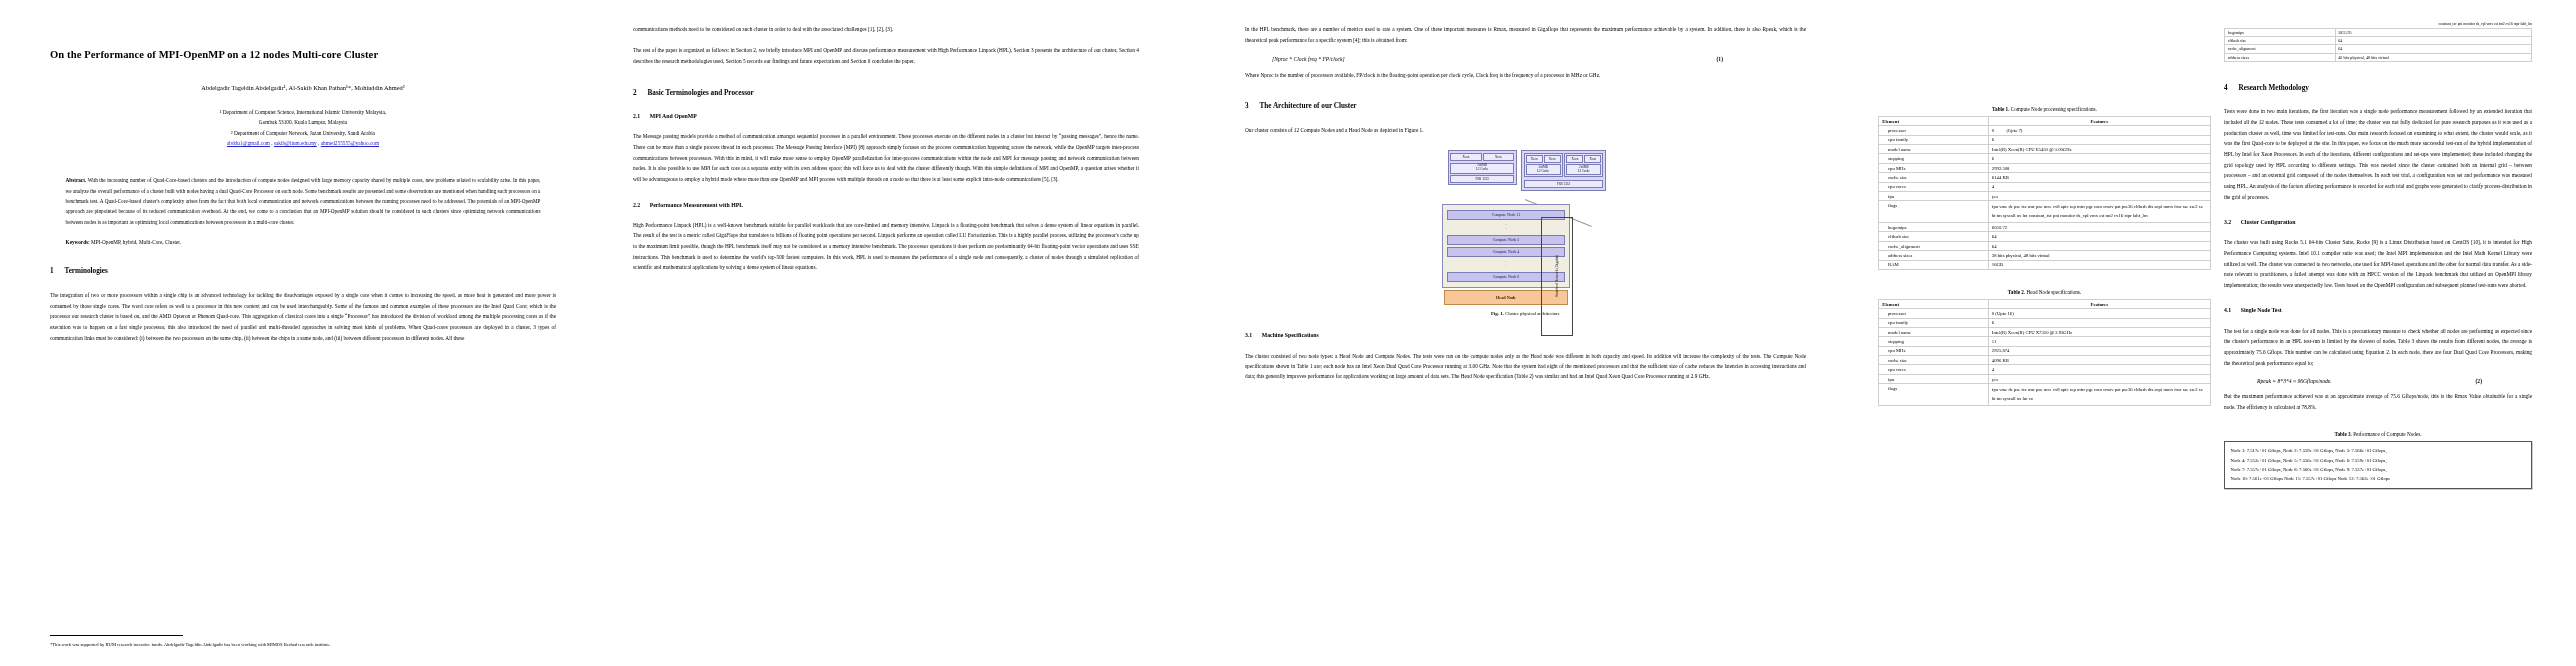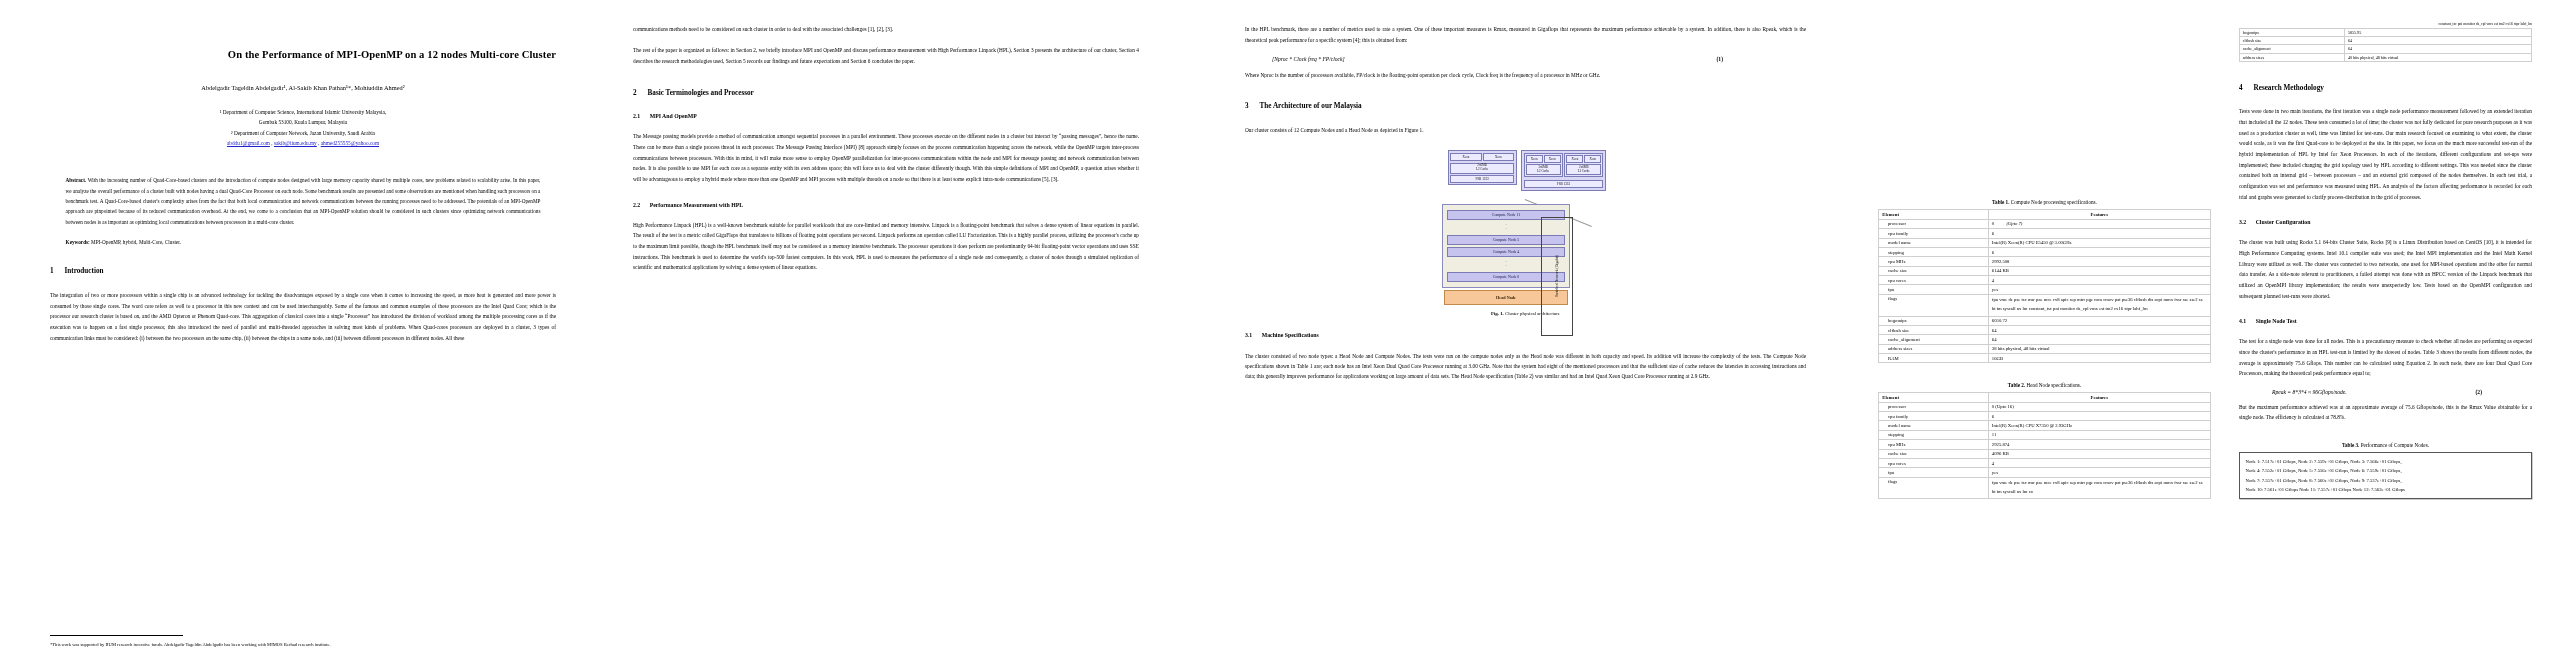--- a/index.html
+++ b/index.html
@@ -4,21 +4,21 @@
 <style>
   html,body{margin:0;padding:0;background:#ffffff;}
   body{width:2576px;height:667px;font-family:"Liberation Serif",serif;color:#000;}
   .sheet{width:2576px;height:667px;display:flex;flex-direction:row;align-items:flex-start;}
   .page{position:relative;height:667px;box-sizing:border-box;}
   .p1{width:589px;padding:16.7px 33px 0 50px;}
   .p2{width:589px;padding:16.7px 39px 0 44px;}
   .p3{width:667px;padding:16.7px 39px 0 67px;}
   .p4{width:731px;padding:16.7px 44px 0 33px;}
 
-  .title{font-size:10.6px;font-weight:bold;text-align:right;line-height:1.3;margin:31px 0 0 0;letter-spacing:0.1px;}
+  .title{font-size:10.6px;font-weight:bold;text-align:left;line-height:1.3;margin:31px 0 0 0;letter-spacing:0.1px;}
   .authors{font-size:6.4px;text-align:center;margin:23px 0 0 0;}
   .affil{font-size:5.3px;text-align:center;line-height:1.95;margin:15.6px 0 0 0;}
   .emails{font-size:5.3px;text-align:center;color:#2222cc;margin:2.2px 0 0 0;}
   .emails span{text-decoration:underline;}
 
   .abs{font-size:5.2px;line-height:2.0;text-align:justify;margin:29px 15.6px 0 15.6px;}
   .abs b{font-weight:bold;}
   .kw{font-size:5.2px;margin:12.2px 15.6px 0 15.6px;}
   .kw b{font-weight:bold;}
 
@@ -100,21 +100,21 @@
     <div class="abs">
       <b>Abstract.</b>
       <span>With the increasing number of Quad-Core-based clusters and the introduction of compute nodes designed with large memory capacity shared by multiple cores, new problems related to scalability arise. In this paper, we analyze the overall performance of a cluster built with nodes having a dual Quad-Core Processor on each node. Some benchmark results are presented and some observations are mentioned when handling such processors on a benchmark test. A Quad-Core-based cluster's complexity arises from the fact that both local communication and network communications between the running processes need to be addressed. The potentials of an MPI-OpenMP approach are pinpointed because of its reduced communication overhead. At the end, we come to a conclusion that an MPI-OpenMP solution should be considered in such clusters since optimizing network communications between nodes is as important as optimizing local communications between processors in a multi-core cluster.</span>
     </div>
     <div class="kw">
       <b>Keywords:</b>
       <span>MPI-OpenMP, hybrid, Multi-Core, Cluster.</span>
     </div>
 
     <h2 class="sec">
-      <span class="num">1</span><span>Introduction</span>
+      <span class="num">1</span><span>Terminologies</span>
     </h2>
     <p class="body">The integration of two or more processors within a single chip is an advanced technology for tackling the disadvantages exposed by a single core when it comes to increasing the speed, as more heat is generated and more power is consumed by those single cores. The word core refers as well to a processor in this new context and can be used interchangeably. Some of the famous and common examples of these processors are the Intel Quad Core; which is the processor our research cluster is based on, and the AMD Opteron or Phenom Quad-core. This aggregation of classical cores into a single “Processor” has introduced the division of workload among the multiple processing cores as if the execution was to happen on a fast single processor, this also introduced the need of parallel and multi-threaded approaches in solving most kinds of problems. When Quad-cores processors are deployed in a cluster, 3 types of communication links must be considered: (i) between the two processors on the same chip, (ii) between the chips in a same node, and (iii) between different processors in different nodes. All these</p>
 
     <div class="fn-abs">
       <div class="fnrule"></div>
       <div class="fn">*This work was supported by IIUM research incentive funds. Abdelgadir Tageldin Abdelgadir has been working with MIMOS Berhad research institute.</div>
     </div>
   </div>
 
   <div class="page p2">
@@ -140,21 +140,21 @@
     <div style="height:7.8px"></div>
     <p class="body">In the HPL benchmark, there are a number of metrics used to rate a system. One of these important measures is Rmax, measured in Gigaflops that represents the maximum performance achievable by a system. In addition, there is also Rpeak, which is the theoretical peak performance for a specific system [4]; this is obtained from:</p>
 
     <div class="eq">
       <span class="lhs">[Nproc  *  Clock freq * FP/clock]</span>
       <span class="no">(1)</span>
     </div>
     <p class="body">Where Nproc is the number of processors available, FP/clock is the floating-point operation per clock cycle, Clock freq is the frequency of a processor in MHz or GHz.</p>
 
     <h2 class="sec">
-      <span class="num">3</span><span>The Architecture of our Malaysia</span>
+      <span class="num">3</span><span>The Architecture of our Cluster</span>
     </h2>
     <p class="body">Our cluster consists of 12 Compute Nodes and a Head Node as depicted in Figure 1.</p>
 
     <div class="figwrap">
       <div class="fig">
 
         <div class="cpuzone">
           <div class="chip" style="left:5.6px;top:0;width:67px;">
             <div class="chipinner">
               <div style="flex:1">
@@ -220,21 +220,21 @@
       </div>
     </div>
 
     <h3 class="sub">
       <span class="num">3.1</span><span>Machine Specifications</span>
     </h3>
     <p class="body tight">The cluster consisted of two node types: a Head Node and Compute Nodes. The tests were run on the compute nodes only as the Head node was different in both capacity and speed. Its addition will increase the complexity of the tests. The Compute Node specifications shown in Table 1 are; each node has an Intel Xeon Dual Quad Core Processor running at 3.00 GHz. Note that the system had eight of the mentioned processors and that the sufficient size of cache reduces the latencies in accessing instructions and data; this generally improves performance for applications working on large amount of data sets. The Head Node specification (Table 2) was similar and had an Intel Quad Xeon Quad Core Processor running at 2.9 GHz.</p>
   </div>
 
   <div class="page p4">
-    <div style="display:flex;gap:28px;align-items:flex-end;">
+    <div style="display:flex;gap:13px;align-items:center;">
 
       <div style="width:333px;">
         <div style="height:6.7px"></div>
         <div class="tabcap">
           <b>Table 1.</b>
           <span>Compute Node processing specifications.</span>
         </div>
         <table class="spec">
           <tbody>
               <tr>

